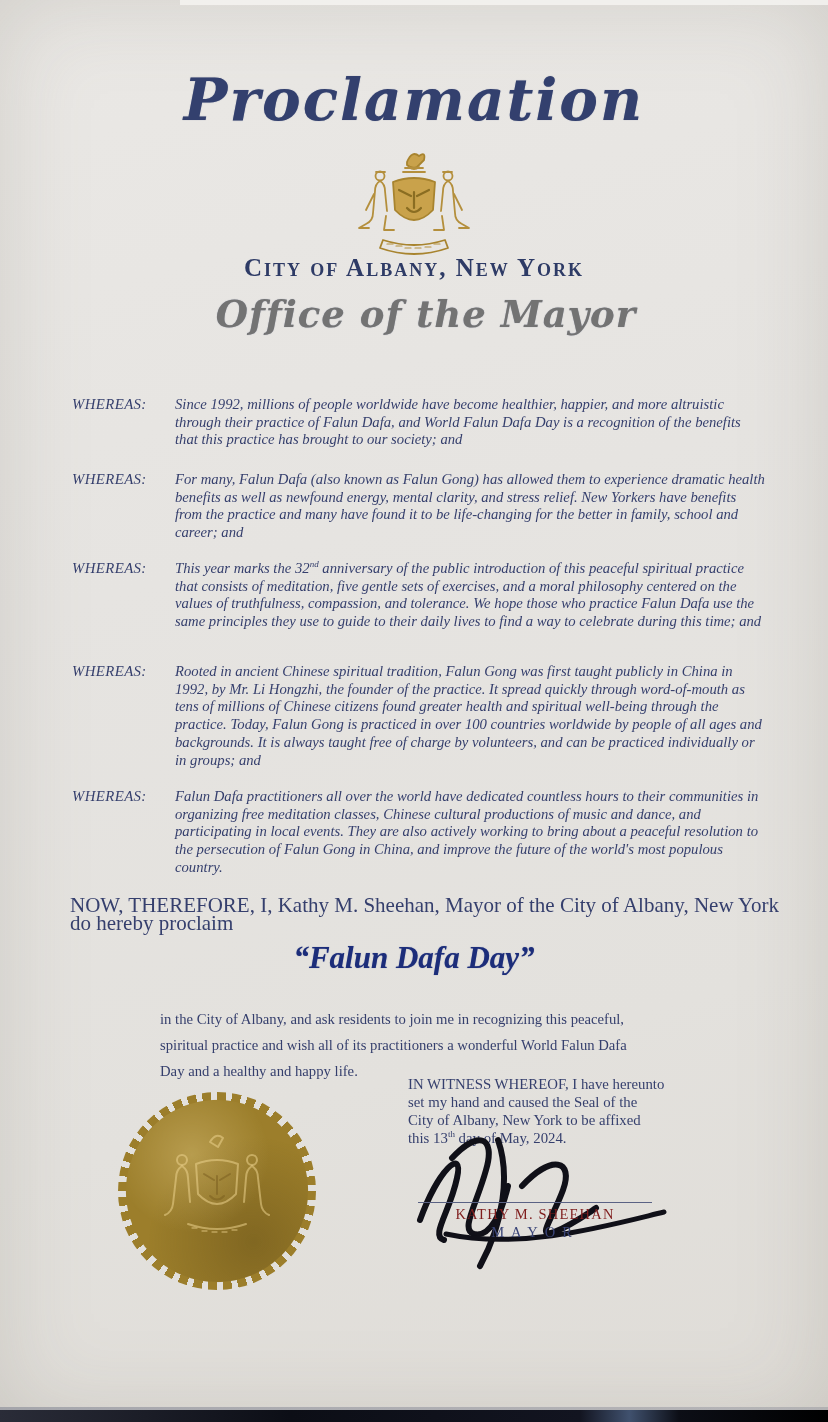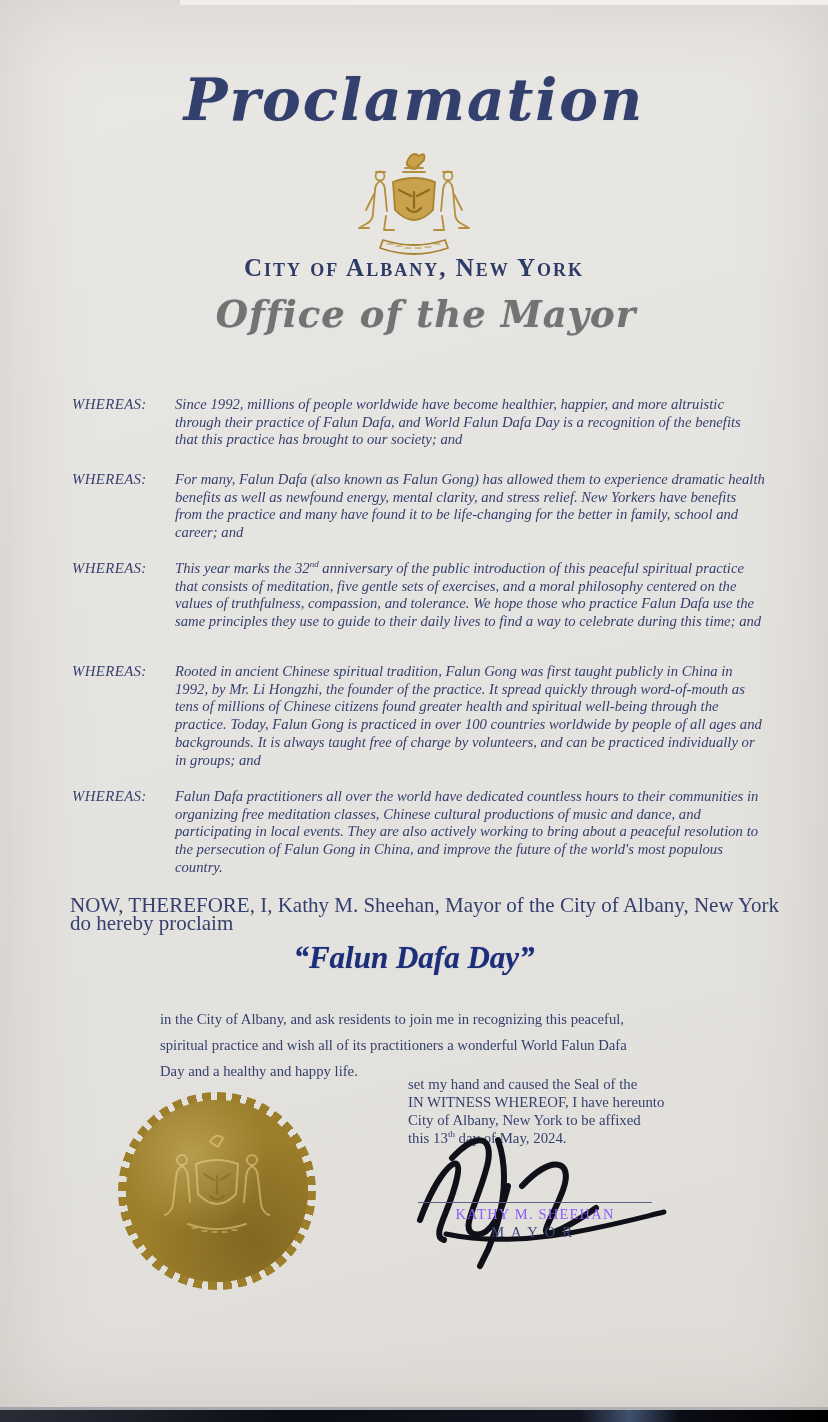--- a/index.html
+++ b/index.html
@@ -48,21 +48,21 @@
   }
 
   .closing{position:absolute;left:160px;top:1006px;width:480px;font-size:14.7px;line-height:26px;}
 
   .witness{position:absolute;left:408px;top:1076px;width:350px;font-size:14.8px;line-height:17.9px;}
 
   
   .signature-svg{position:absolute;left:402px;top:1126px;width:300px;height:148px;}
   .sig-line{position:absolute;left:418px;top:1202px;width:234px;border-top:1.2px solid #5a6284;}
   .signer-name{position:absolute;left:406px;top:1206px;width:258px;text-align:center;
-    font-size:14.5px;letter-spacing:1.2px;color:#8b5cf6;}
+    font-size:14.5px;letter-spacing:1.2px;color:#7f1d1d;}
   .signer-title{position:absolute;left:406px;top:1224px;width:258px;text-align:center;
     font-size:14.5px;letter-spacing:7px;color:#3a4578;}
 
   
   .seal{
     position:absolute;left:118px;top:1092px;width:198px;height:198px;border-radius:50%;
     background-image:
       radial-gradient(closest-side, #a5judge 0%, transparent 0%),
       radial-gradient(circle at 38% 32%, #ac8d36 0%, #9c7e2b 48%, #8f7326 78%, #876c23 100%),
       repeating-conic-gradient(#947627 0deg 5.4deg, rgba(0,0,0,0) 5.4deg 9deg);
@@ -149,22 +149,22 @@
 
   <div class="now-block">
     <div class="l1">NOW, THEREFORE, I, Kathy M. Sheehan, Mayor of the City of Albany, New York do hereby proclaim</div>
   </div>
 
   <div class="day-title">“Falun Dafa Day”</div>
 
   <div class="closing">in the City of Albany, and ask residents to join me in recognizing this peaceful, spiritual practice and wish all of its practitioners a wonderful World Falun Dafa Day and a healthy and happy life.</div>
 
   <div class="witness">
+    <div>IN WITNESS WHEREOF, I have hereunto</div>
     <div>set my hand and caused the Seal of the</div>
-    <div>IN WITNESS WHEREOF, I have hereunto</div>
     <div>City of Albany, New York to be affixed</div>
     <div><span>this 13</span><sup>th</sup><span> day of May, 2024.</span></div>
   </div>
 
   <div class="seal">
     <div class="shade"></div>
     <svg width="130" height="138" viewBox="0 0 130 138">
       <g fill="none" stroke="rgba(235,210,140,.55)" stroke-width="2" stroke-linecap="round" stroke-linejoin="round">
         <path d="M58 20 Q64 10 71 16 L66 25 Z"></path>
         <path d="M44 42 Q65 34 86 42 L84 72 Q65 92 46 72 Z"></path>

